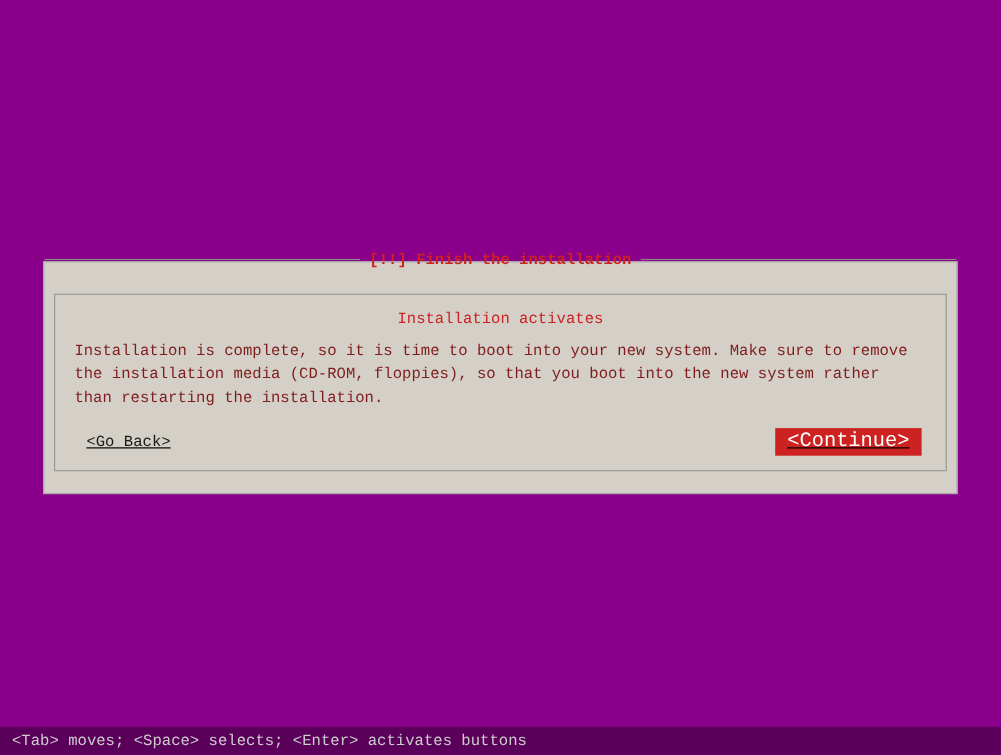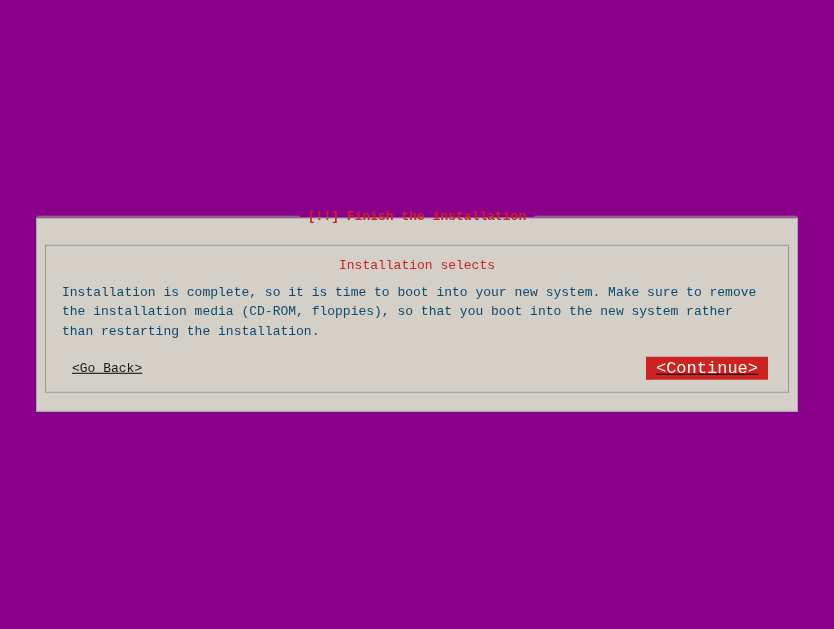--- a/index.html
+++ b/index.html
@@ -63,21 +63,21 @@
 
     .dialog-subtitle {
       color: #cc2222;
       text-align: center;
       font-family: 'Courier New', Courier, monospace;
       font-size: 13px;
       margin-bottom: 10px;
     }
 
     .dialog-body {
-      color: #0c4a6e;
+      color: #7f1d1d;
       font-family: 'Courier New', Courier, monospace;
       font-size: 13px;
       line-height: 1.5;
       margin-bottom: 16px;
     }
 
     .dialog-buttons {
       display: flex;
       justify-content: space-between;
       align-items: center;
@@ -138,32 +138,35 @@
   <div class="outer-border">
 
     <div class="dialog-title-bar">
       <div class="dialog-title-line"></div>
       <span class="dialog-title-text">[!!] Finish the installation</span>
       <div class="dialog-title-line"></div>
     </div>
 
     <div class="dialog-inner">
 
-      <div class="dialog-subtitle">Installation selects</div>
+      <div class="dialog-subtitle">Installation activates</div>
 
       <div class="dialog-body">
         <span>
           Installation is complete, so it is time to boot into your new system. Make sure to remove<br>
           the installation media (CD-ROM, floppies), so that you boot into the new system rather<br>
           than restarting the installation.
         </span>
       </div>
 
       <div class="dialog-buttons">
         <button class="btn-go-back">&lt;Go Back&gt;</button>
         <button class="btn-continue">&lt;Continue&gt;</button>
       </div>
 
     </div>
   </div>
 
+  <div class="statusbar">
+    <span>&lt;Tab&gt; moves; &lt;Space&gt; selects; &lt;Enter&gt; activates buttons</span>
+  </div>
 
 </div>
 
 </body></html>

